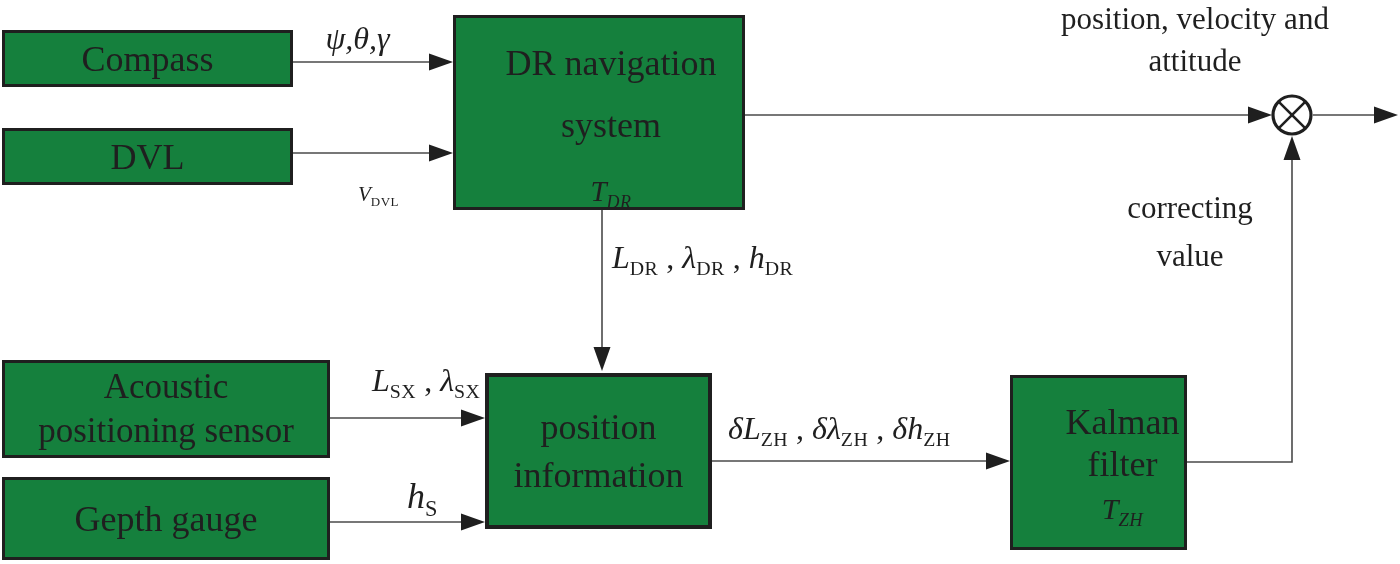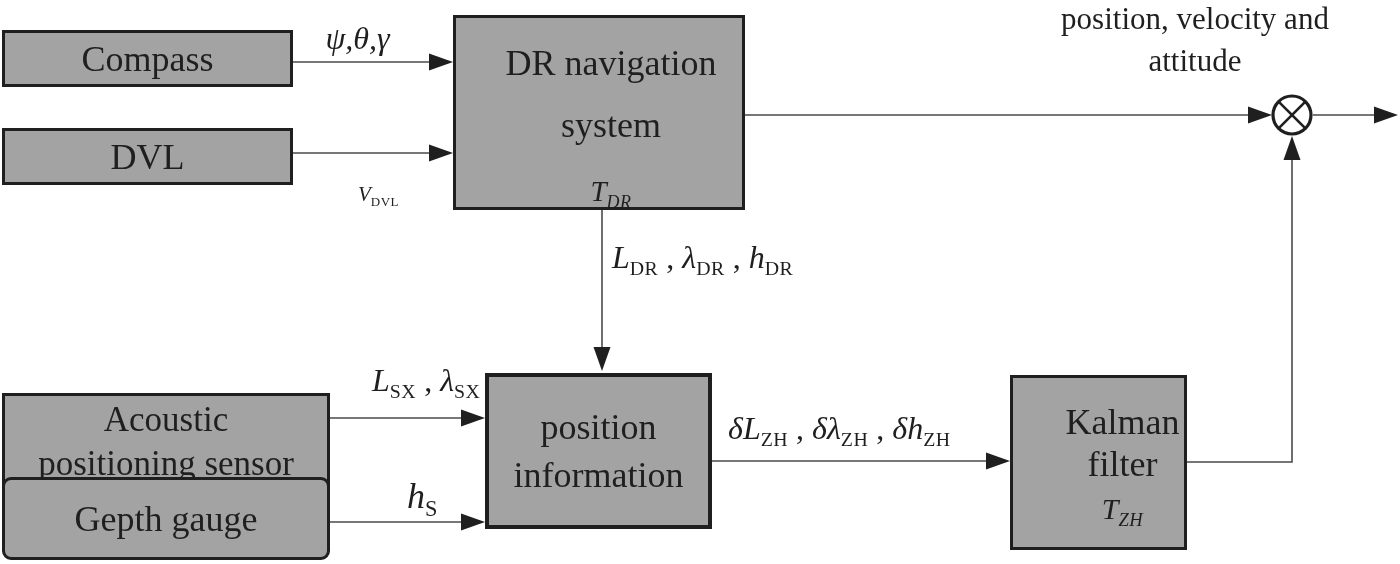--- a/index.html
+++ b/index.html
@@ -20,39 +20,39 @@
     position: absolute;
     left: 0;
     top: 0;
     width: 1400px;
     height: 564px;
     display: block;
   }
   .box {
     position: absolute;
     border: 3px solid #1f1f1f;
-    background: #a3a3a3;
+    background: #15803d;
     display: flex;
     flex-direction: column;
     align-items: center;
     justify-content: center;
     text-align: center;
     box-sizing: border-box;
     white-space: nowrap;
   }
   .box .bline {
     font-size: 36px;
     line-height: 46px;
   }
   .box-compass   { left: 2px;    top: 30px;  width: 291px; height: 57px; }
   .box-dvl       { left: 2px;    top: 128px; width: 291px; height: 57px; }
   .box-dr        { left: 453px;  top: 15px;  width: 292px; height: 195px; justify-content: space-between; padding-top: 22px; padding-left: 24px; }
-  .box-acoustic  { left: 2px;    top: 360px; width: 328px; height: 98px; margin-top: 33px; }
+  .box-acoustic  { left: 2px;    top: 360px; width: 328px; height: 98px; }
   .box-acoustic .bline { font-size: 35px; line-height: 44px; }
-  .box-depth     { left: 2px;    top: 477px; width: 328px; height: 83px; border-radius: 9px; }
+  .box-depth     { left: 2px;    top: 477px; width: 328px; height: 83px; }
   .box-posinfo   { left: 485px;  top: 373px; width: 227px; height: 156px; border-width: 4px; }
   .box-posinfo .bline { line-height: 48px; }
   .box-kalman    { left: 1010px; top: 375px; width: 177px; height: 175px; padding-left: 48px; }
   .box-kalman .bline { line-height: 42px; }
   .tau {
     font-size: 29px;
     line-height: 32px;
     margin-top: 12px;
   }
   .box-kalman .tau { margin-top: 8px; font-size: 30px; }
@@ -180,14 +180,18 @@
   <div class="mlabel lbl-dr-out"><span style="font-style: italic;">L</span><sub>DR</sub><span> , </span><span style="font-style: italic;">λ</span><sub>DR</sub><span> , </span><span style="font-style: italic;">h</span><sub>DR</sub></div>
   <div class="mlabel lbl-acoustic-out"><span style="font-style: italic;">L</span><sub>SX</sub><span> , </span><span style="font-style: italic;">λ</span><sub>SX</sub></div>
   <div class="mlabel lbl-depth-out"><span style="font-style: italic;">h</span><sub>S</sub></div>
   <div class="mlabel lbl-pos-out"><span style="font-style: italic;">δL</span><sub>ZH</sub><span> , </span><span style="font-style: italic;">δλ</span><sub>ZH</sub><span> , </span><span style="font-style: italic;">δh</span><sub>ZH</sub></div>
 
   <div class="annot annot-output">
     <div>position, velocity and</div>
     <div>attitude</div>
   </div>
 
+  <div class="annot annot-correcting">
+    <div>correcting</div>
+    <div>value</div>
+  </div>
 
 </div>
 
 </body></html>

